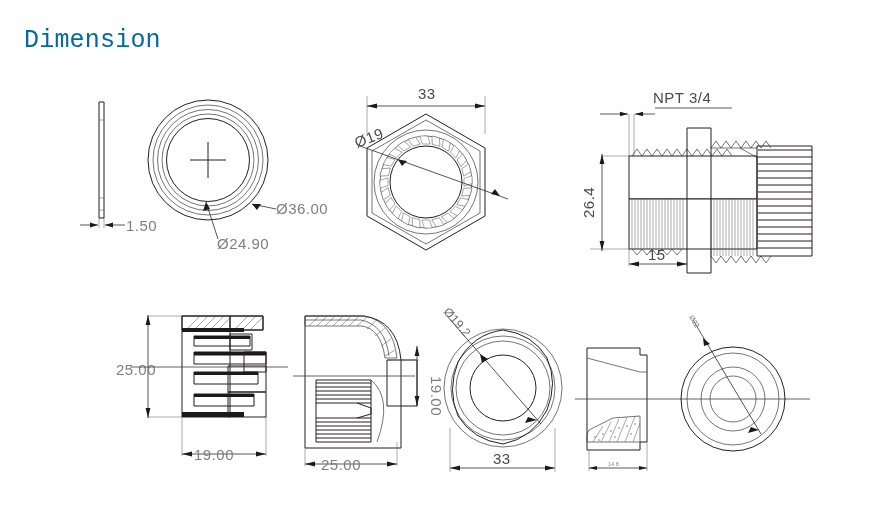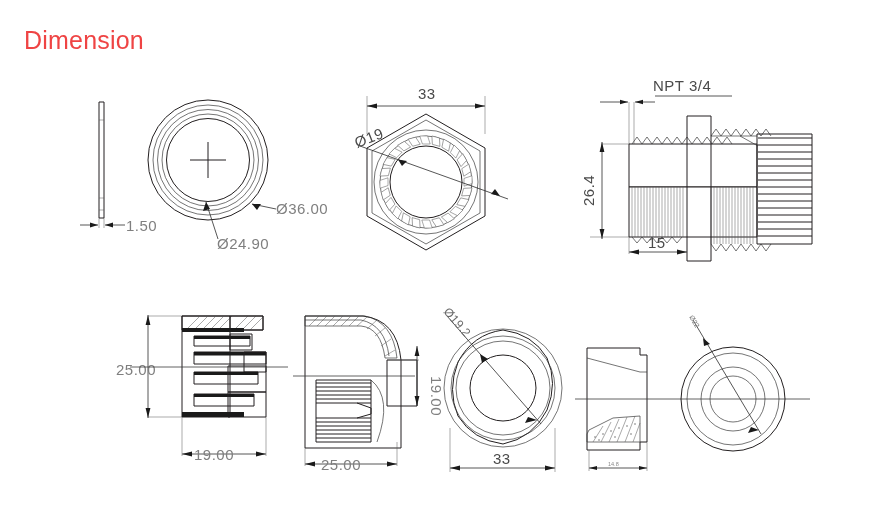--- a/index.html
+++ b/index.html
@@ -11,22 +11,22 @@
     position:relative;
   }
   #sheet{position:relative;width:879px;height:521px;background:#fff;}
 
   .title{
     position:absolute;
     left:24px; top:26px;
     font-size:25px;
     font-weight:400;
     letter-spacing:.2px;
-    color:#ef4444;
-    font-family:Liberation Sans, sans-serif;
+    color:#0369a1;
+    font-family:Liberation Mono, monospace;
     white-space:nowrap;
   }
 
   .view{position:absolute;}
   svg{display:block;overflow:visible;}
 
   
   .ln{stroke:#231f20;fill:none;stroke-width:1;vector-effect:non-scaling-stroke;}
   .ln-thin{stroke:#3a3a3a;fill:none;stroke-width:.7;vector-effect:non-scaling-stroke;}
   .ln-hair{stroke:#555;fill:none;stroke-width:.5;vector-effect:non-scaling-stroke;}
@@ -221,21 +221,21 @@
 
       <g>
         <line class="ln-dim" x1="20" y1="60" x2="168" y2="113"></line>
         <polygon class="arrowk" points="58,73.6 67,75 62,80"></polygon>
         <polygon class="arrowk" points="160,110 151,108 155,103"></polygon>
       </g>
       <text class="dimtext-dark" x="17" y="62" transform="rotate(-21 17 62)">Ø19</text>
     </svg>
   </div>
 
-  <div class="view" style="left:580px; top:76px;">
+  <div class="view" style="left:580px; top:88px;">
     <svg width="260" height="185" viewBox="0 0 260 185">
 
       <text class="dimtext-dark" x="73" y="15">NPT  3/4</text>
       <g>
         <line class="ln-dim" x1="20" y1="26" x2="48" y2="26"></line>
         <line class="ln-dim" x1="55" y1="26" x2="75" y2="26"></line>
         <polygon class="arrowk" points="48,26 40,23.8 40,28.2"></polygon>
         <polygon class="arrowk" points="55,26 63,23.8 63,28.2"></polygon>
         <line class="ln-hair" x1="49" y1="26" x2="49" y2="68"></line>
         <line class="ln-hair" x1="54" y1="26" x2="54" y2="68"></line>

